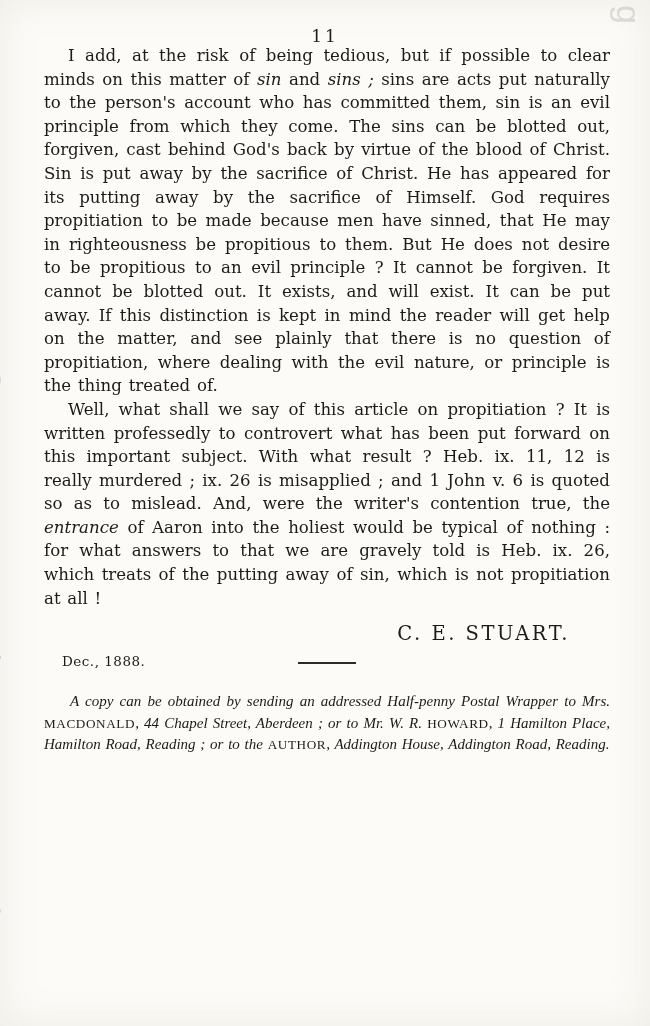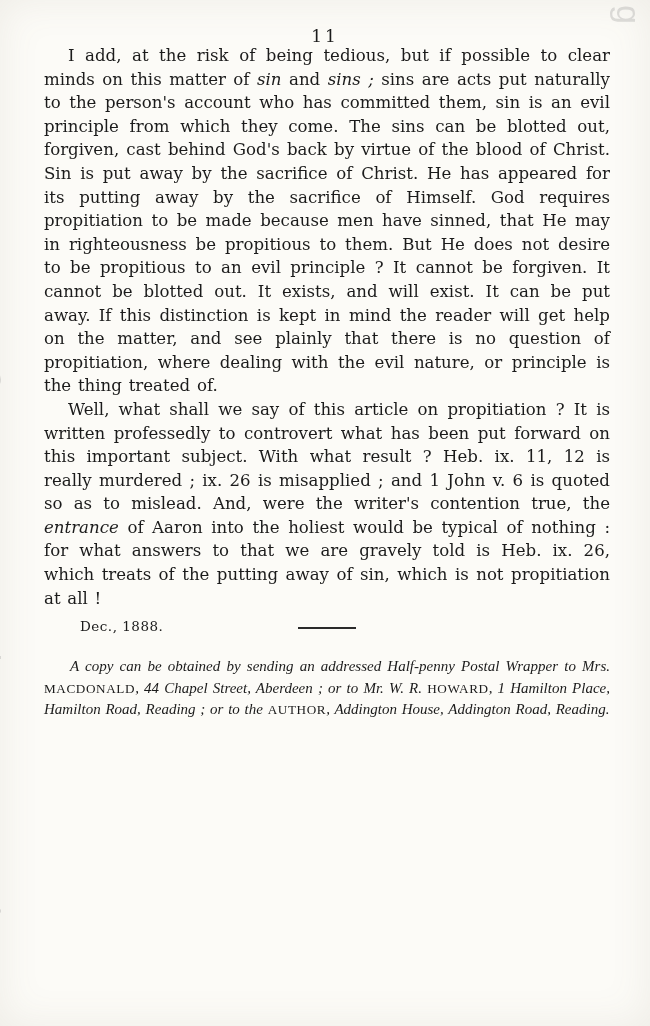--- a/index.html
+++ b/index.html
@@ -39,21 +39,21 @@
     padding-right:40px;
     font-size:19.5px;
     letter-spacing:2.5px;
   }
   .dateline-row {
     position:relative;
     margin-top:6px;
     height:28px;
   }
   .dateline {
-    margin-left:36px;
+    margin-left:18px;
     font-size:13.5px;
     letter-spacing:0.5px;
   }
   .divider {
     position:absolute;
     left:50%; top:11px;
     width:58px; height:2px;
     background:#2a2a2a;
     transform:translateX(-50%);
   }
@@ -88,20 +88,21 @@
   <div class="watermark wm-right">www.presenttruthpublishers.org</div>
   <div class="watermark wm-left">www.presenttruthpublishers.org</div>
 
   <div class="page-number">11</div>
 
   <div class="text-block">
 
     <p class="body-para"><span>I add, at the risk of being tedious, but if possible to clear minds on this matter of </span><span class="seg-italic">sin</span><span> and </span><span class="seg-italic">sins ;</span><span> sins are acts put naturally to the person's account who has committed them, sin is an evil principle from which they come. The sins can be blotted out, forgiven, cast behind God's back by virtue of the blood of Christ. Sin is put away by the sacrifice of Christ. He has appeared for its putting away by the sacrifice of Himself. God requires propitiation to be made because men have sinned, that He may in righteousness be propitious to them. But He does not desire to be propitious to an evil principle ? It cannot be forgiven. It cannot be blotted out. It exists, and will exist. It can be put away. If this distinction is kept in mind the reader will get help on the matter, and see plainly that there is no question of propitiation, where dealing with the evil nature, or principle is the thing treated of.</span></p>
     <p class="body-para"><span>Well, what shall we say of this article on propitiation ? It is written professedly to controvert what has been put forward on this important subject. With what result ? Heb. ix. 11, 12 is really murdered ; ix. 26 is misapplied ; and 1 John v. 6 is quoted so as to mislead. And, were the writer's contention true, the </span><span class="seg-italic">entrance</span><span> of Aaron into the holiest would be typical of nothing : for what answers to that we are gravely told is Heb. ix. 26, which treats of the putting away of sin, which is not propitiation at all !</span></p>
 
+    <div class="signature">C. E. STUART.</div>
 
     <div class="dateline-row">
       <span class="dateline">Dec., 1888.</span>
       <span class="divider"></span>
     </div>
 
     <p class="footer-note"><span class="seg-italic">A copy can be obtained by sending an addressed Half-penny Postal Wrapper to </span><span class="seg-italic">Mrs. </span><span class="seg-caps">MACDONALD</span><span class="seg-italic">, 44 Chapel Street, Aberdeen ; or to </span><span class="seg-italic">Mr. W. R. </span><span class="seg-caps">HOWARD</span><span class="seg-italic">, 1 Hamilton Place, Hamilton Road, Reading ; or to the </span><span class="seg-caps">AUTHOR</span><span class="seg-italic">, Addington House, Addington Road, Reading.</span></p>
 
   </div>
 </div>

